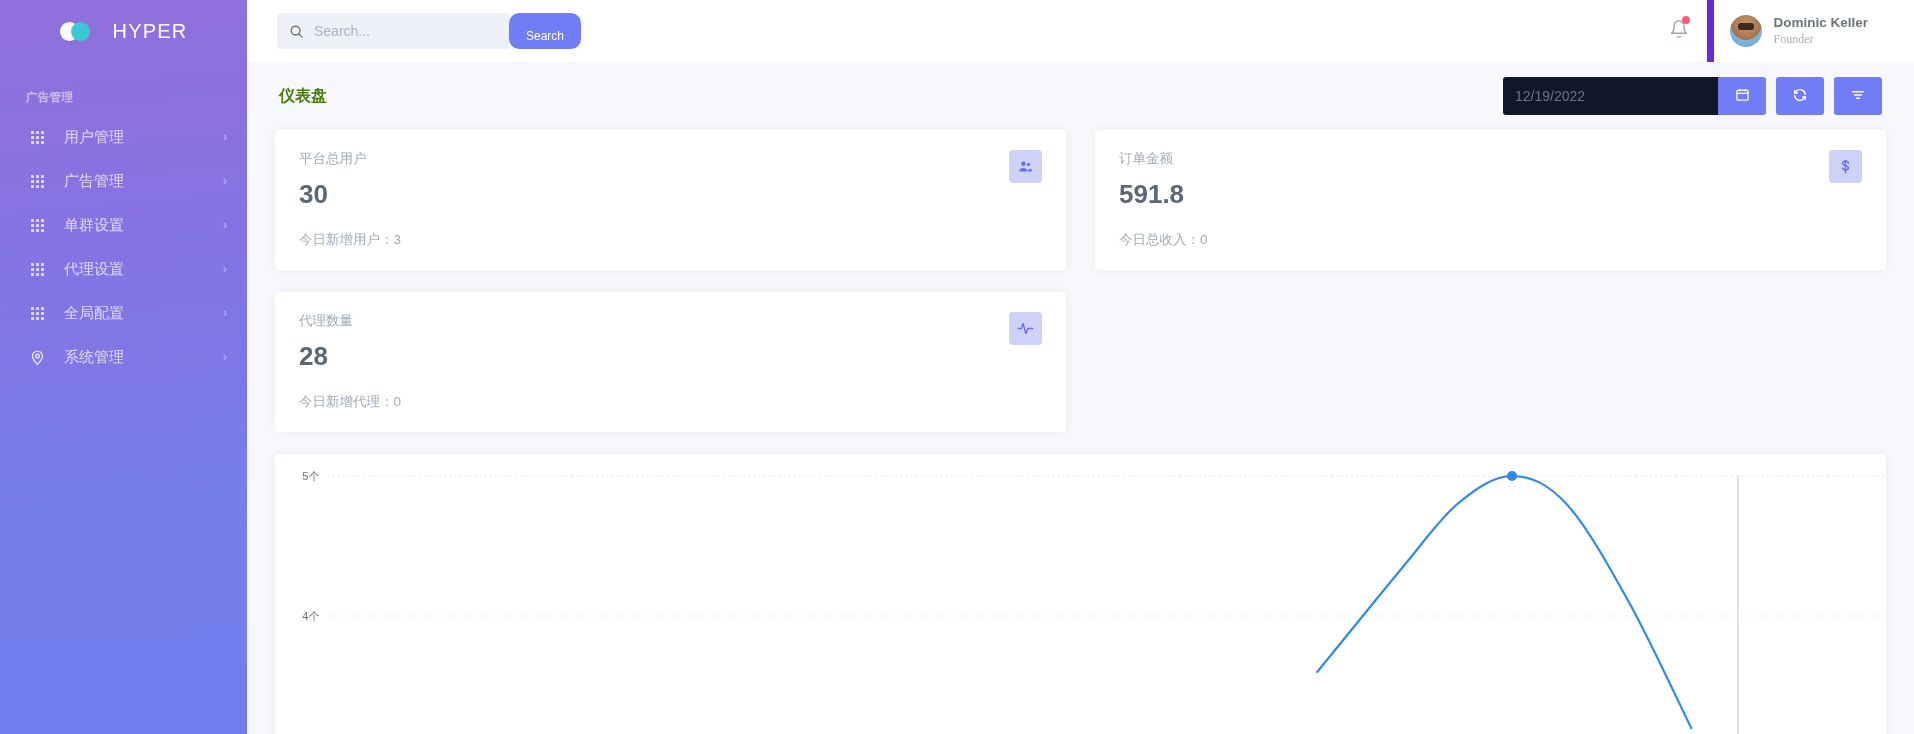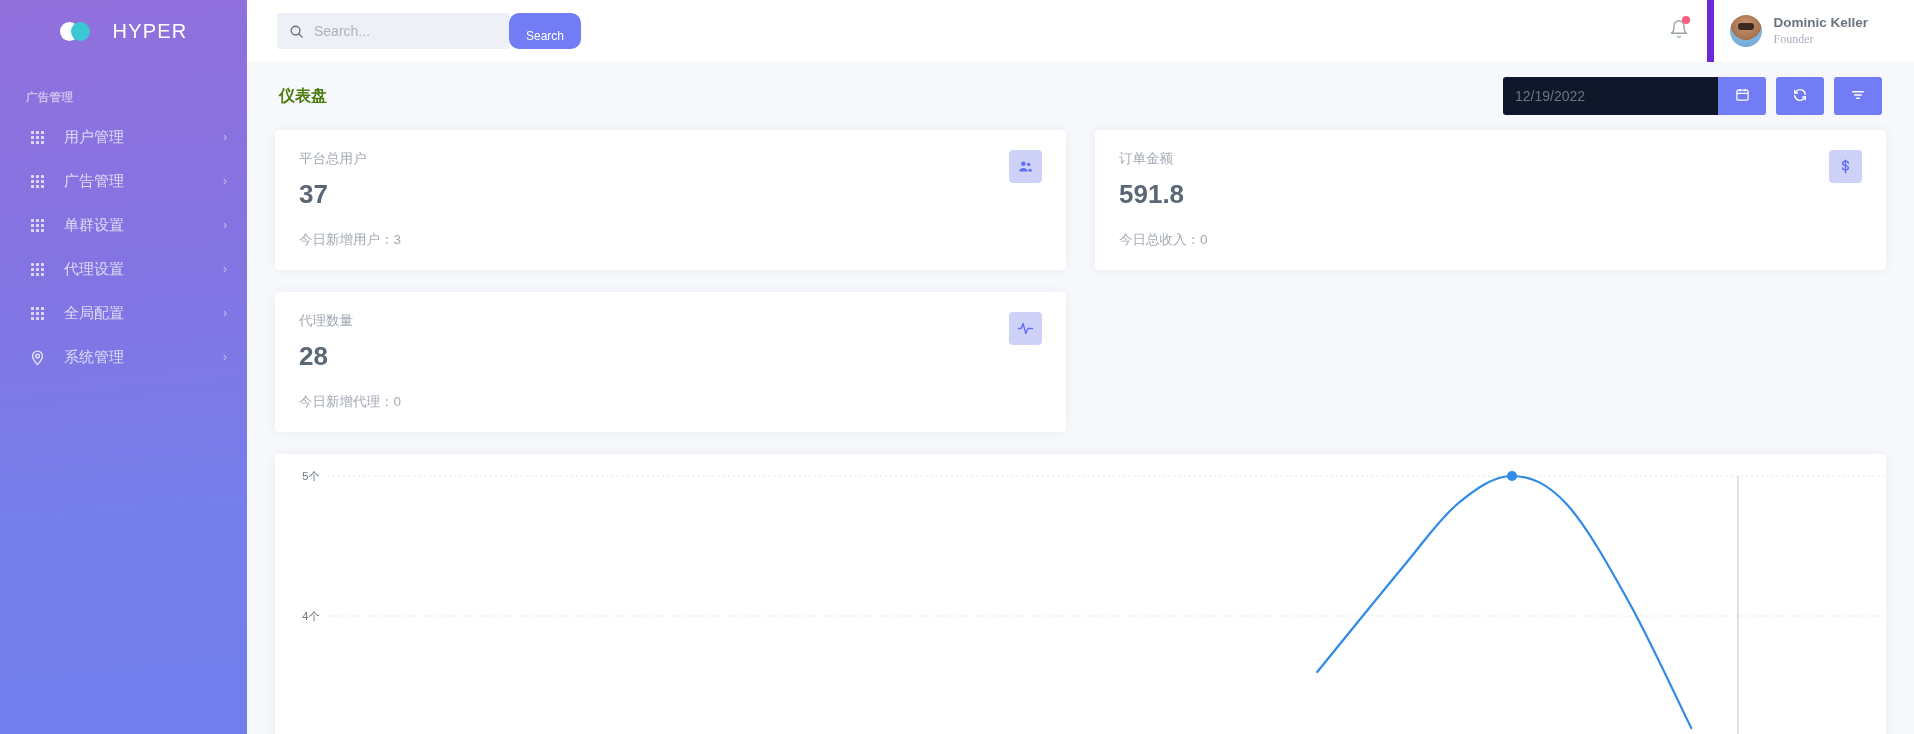--- a/index.html
+++ b/index.html
@@ -372,21 +372,21 @@
               </svg>
             </span>
           </button>
         </div>
       </div>
 
       <div class="card-grid">
 
         <div class="stat-card">
           <div class="stat-label">平台总用户</div>
-          <div class="stat-value">37</div>
+          <div class="stat-value">30</div>
           <div class="stat-sub">今日新增用户：3</div>
           <span class="stat-ico">
             <svg width="17" height="17" viewBox="0 0 24 24" fill="#6470f3">
               <circle cx="9" cy="8" r="3.2"></circle>
               <circle cx="16.5" cy="9" r="2.4"></circle>
               <path d="M3 19c0-3.2 2.7-5 6-5s6 1.8 6 5z"></path>
               <path d="M15.5 19c0-2.3 1.2-4 3.3-4 1.6 0 2.2 1.4 2.2 4z"></path>
             </svg>
           </span>
         </div>

